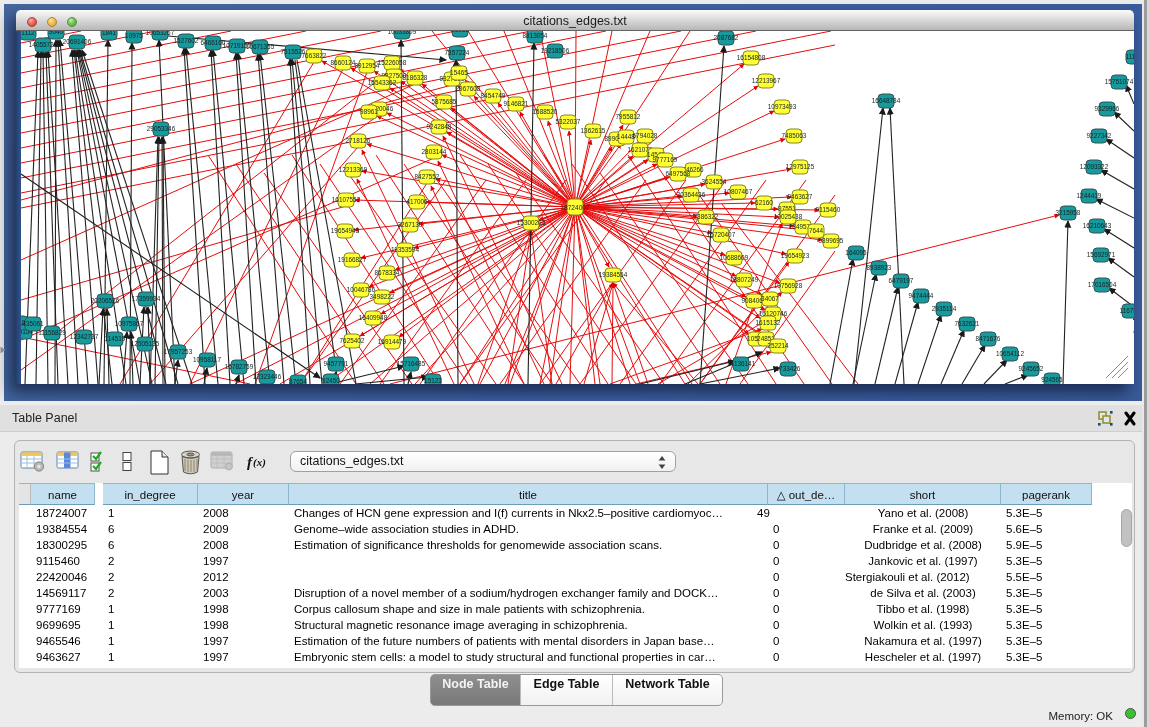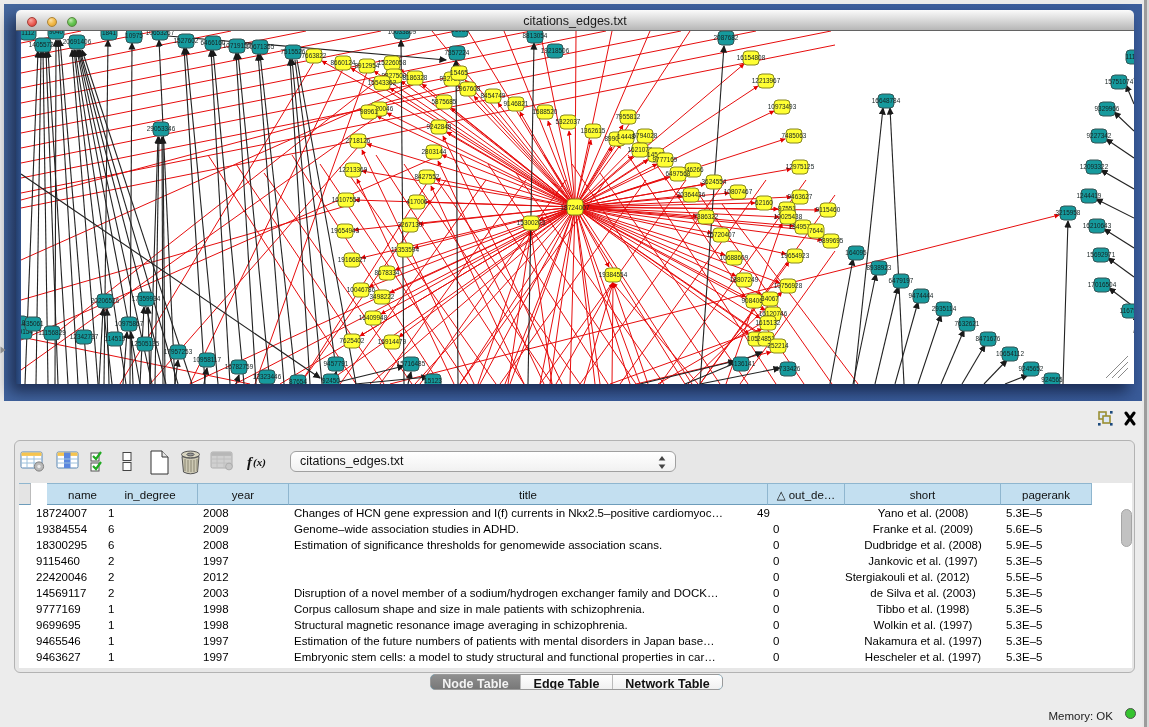--- a/index.html
+++ b/index.html
@@ -13,21 +13,21 @@
 #panel{position:absolute;left:0;top:401px;width:1146px;height:326px;background:#ececec}
 #ptitle{position:absolute;left:0;top:4px;width:1146px;height:27px;background:#e0e0e0;border-bottom:1px solid #cfcfcf}
 #ptitle span{position:absolute;left:12px;top:6px;font-size:12.5px;color:#222}
 #pbox{position:absolute;left:14px;top:39px;width:1121px;height:233px;background:#e7e7e7;border:1px solid #b3b3b3;border-radius:6px}
 #combo{position:absolute;left:290px;top:50px;width:386px;height:21px;background:linear-gradient(#fff,#f1f1f1);border:1px solid #a0a0a0;border-radius:6px;font-size:12.5px;color:#111;line-height:19px;padding-left:9px}
 #tblarea{position:absolute;left:19px;top:82px;width:1113px;height:185px;background:#fff}
 #thead{position:absolute;left:0;top:0;height:23px;width:1074px}
 #thead .th{position:absolute;top:0;height:22px;background:#c3dff0;border-right:1px solid #8fb6cf;border-top:1px solid #8fb6cf;border-bottom:1px solid #6d9cba;font-size:11.5px;color:#111;text-align:center;line-height:22px}
 .tr{position:absolute;height:16px;font-size:11.5px;color:#000;width:1113px}
 .tr span{position:absolute;white-space:nowrap;top:1px}
-#tabs{position:absolute;left:430px;top:674px;height:16px;display:flex;border:1px solid #9a9a9a;border-radius:5px;overflow:hidden;background:#0ea5e9}
+#tabs{position:absolute;left:430px;top:674px;height:32px;display:flex;border:1px solid #9a9a9a;border-radius:5px;overflow:hidden;background:#0ea5e9}
 #tabs div{font-size:12.5px;font-weight:bold;color:#111;line-height:19px;text-align:center;background:linear-gradient(#fff,#f1f1f1)}
 #tabs div.sel{background:linear-gradient(#8f8f8f,#787878);color:#f4f4f4}
 #tabs div+div{border-left:1px solid #bbb}
 #status{position:absolute;left:0;top:700px;width:1149px;height:27px}
 #status span{position:absolute;right:36px;top:10px;font-size:11.5px;color:#222}
 #status i{position:absolute;right:13px;top:8px;width:11px;height:11px;border-radius:50%;background:#35c32f;border:1.5px solid #4c554c}
 #redge{position:absolute;right:0;top:0;width:7px;height:727px;background:linear-gradient(90deg,#e8e8e8 0 2.5px,#9c9c9c 2.5px 5px,#d9d9d9 5px)}
 </style></head><body>
 <div id="app">
 <div id="desk"></div>
@@ -584,20 +584,23 @@
       <text x="778" y="348.2" font-size="6.4" text-anchor="middle" fill="#162222" font-family="Liberation Sans, sans-serif">252214</text>
       <rect x="567" y="199" width="16" height="16" rx="4" fill="#ffff33" stroke="#878720"></rect>
       <text x="575" y="209.8" font-size="6.6" text-anchor="middle" fill="#222" font-family="Liberation Sans, sans-serif">18724007</text>
       <g stroke="#8a8a8a" stroke-width="1">
         <line x1="1106" y1="378" x2="1128" y2="356"></line>
         <line x1="1112" y1="378" x2="1128" y2="362"></line>
         <line x1="1118" y1="378" x2="1128" y2="368"></line>
       </g>
     </svg>
 <div id="panel">
+  <div id="ptitle">
+        <span>Table Panel</span>
+      </div>
   <svg width="40" height="16" viewBox="0 0 40 16" style="position:absolute;right:8px;top:10px">
     <rect x="1" y="1" width="7" height="7" fill="#dce8f6" stroke="#9a8f33" stroke-width="1.6"></rect>
     <rect x="5" y="5" width="7" height="7" fill="#dce8f6" stroke="#9a8f33" stroke-width="1.6"></rect>
     <rect x="12" y="0" width="2.6" height="2.6" fill="#1c4a7c"></rect>
         <rect x="0" y="12" width="2.6" height="2.6" fill="#1c4a7c"></rect>
         <rect x="12" y="12" width="2.6" height="2.6" fill="#1c4a7c"></rect>
     <path d="M28 2 L36 13 M36 2 L28 13" stroke="#000" stroke-width="3" stroke-linecap="round"></path>
   </svg>
   <div id="pbox"></div>
   <svg width="280" height="32" viewBox="0 0 280 32" style="position:absolute;left:18px;top:46px">
@@ -641,21 +644,21 @@
         <text x="229" y="20" font-family="Liberation Serif, serif" font-style="italic" font-weight="bold" font-size="15" fill="#111">f</text>
         <text x="235" y="19" font-family="Liberation Serif, serif" font-style="italic" font-weight="bold" font-size="11" fill="#111">(x)</text>
       </svg>
   <div id="combo">citations_edges.txt<svg width="8" height="13" viewBox="0 0 8 13" style="position:absolute;right:9px;top:4px">
           <path d="M4 0l3.4 4.6H0.6z" fill="#444"></path>
           <path d="M4 13l3.4-4.6H0.6z" fill="#444"></path>
         </svg></div>
   <div id="tblarea">
     <div id="thead">
       <div class="th" style="left:0;width:12px;background:#e4e4e4;border-right:1px solid #bbb"></div>
-      <div class="th" style="left:28px;width:72px">name</div>
+      <div class="th" style="left:12px;width:64px">name</div>
       <div class="th" style="left:84px;width:95px">in_degree</div>
       <div class="th" style="left:179px;width:91px">year</div>
       <div class="th" style="left:270px;width:479px">title</div>
       <div class="th" style="left:749px;width:77px">△ out_de…</div>
       <div class="th" style="left:826px;width:156px">short</div>
       <div class="th" style="left:982px;width:91px">pagerank</div>
     </div>
     <div style="position:absolute;left:1102px;top:26px;width:11px;height:38px;background:#c2c2c2;border:1px solid #a5a5a5;border-radius:6px"></div>
   </div>
   <div id="rowwrap" style="position:absolute;left:19px;top:0;width:1113px;height:727px"></div>
@@ -721,21 +724,21 @@
         <span style="left:773px">0</span>
         <span class="ctr" style="left:845px;width:156px;text-align:center">Tibbo et al. (1998)</span>
         <span style="left:1006px">5.3E–5</span>
       </div>
       <div class="tr" style="top:618px">
         <span style="left:36px">9699695</span>
         <span style="left:108px">1</span>
         <span style="left:203px">1998</span>
         <span style="left:294px">Structural magnetic resonance image averaging in schizophrenia.</span>
         <span style="left:773px">0</span>
-        <span class="ctr" style="left:845px;width:156px;text-align:center">Wolkin et al. (1997)</span>
+        <span class="ctr" style="left:845px;width:156px;text-align:center">Wolkin et al. (1993)</span>
         <span style="left:1006px">5.3E–5</span>
       </div>
       <div class="tr" style="top:634px">
         <span style="left:36px">9465546</span>
         <span style="left:108px">1</span>
         <span style="left:203px">1997</span>
         <span style="left:294px">Estimation of the future numbers of patients with mental disorders in Japan base…</span>
         <span style="left:773px">0</span>
         <span class="ctr" style="left:845px;width:156px;text-align:center">Nakamura et al. (1997)</span>
         <span style="left:1006px">5.3E–5</span>

